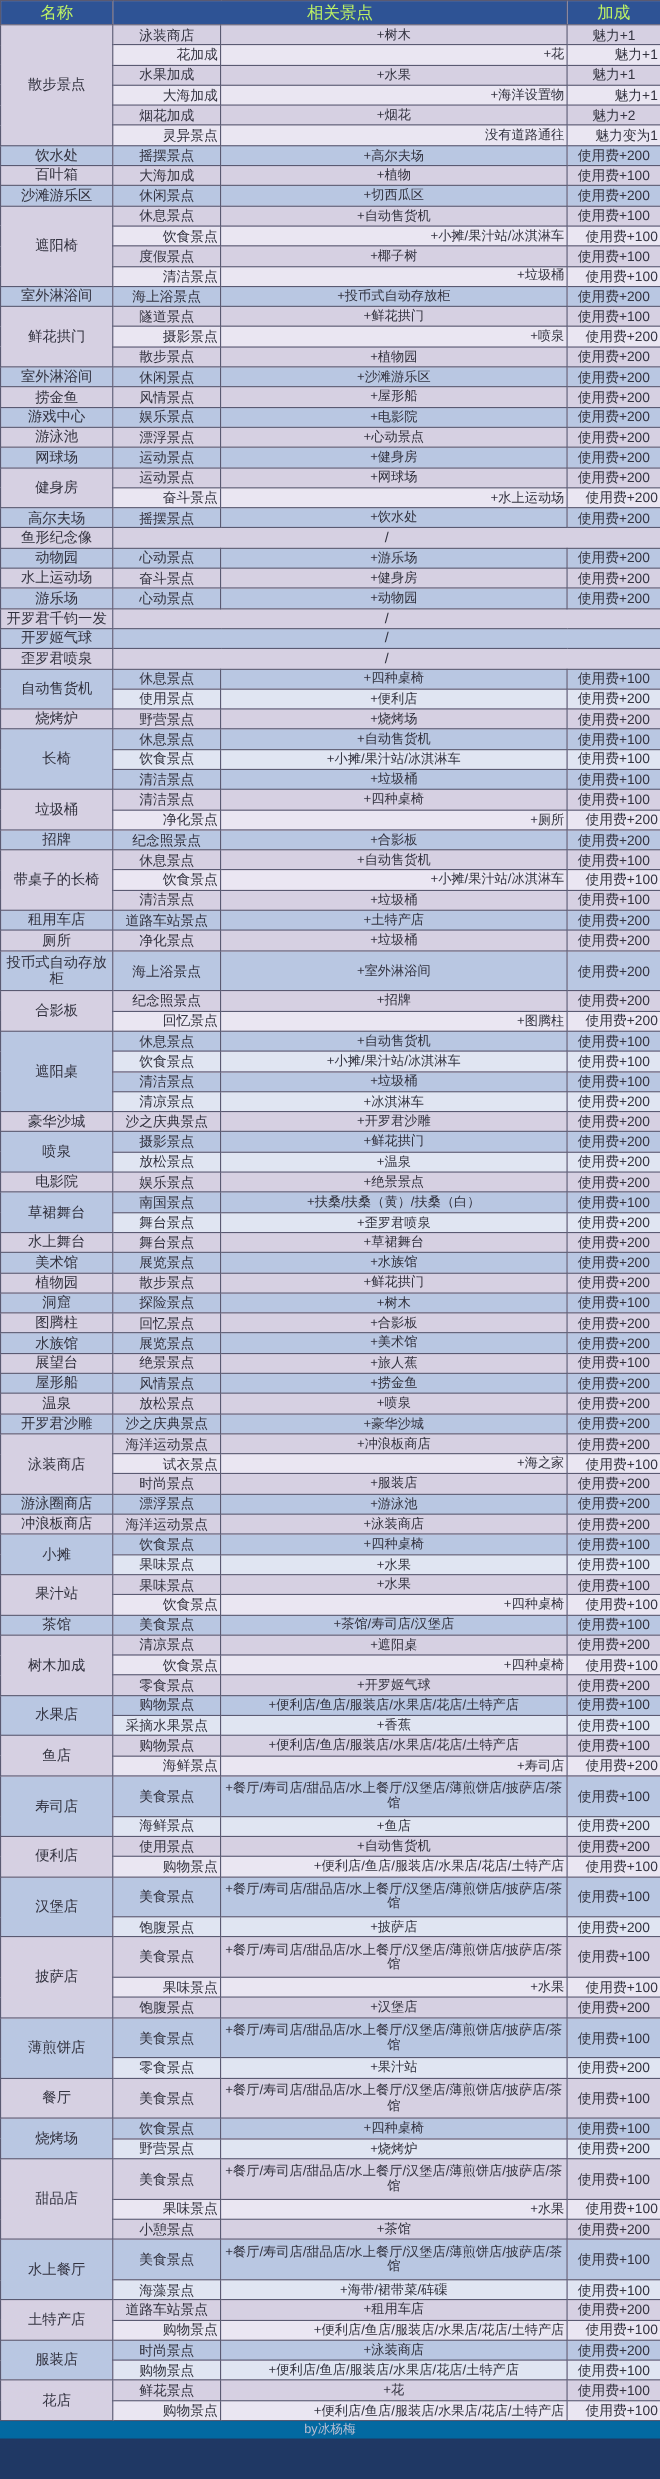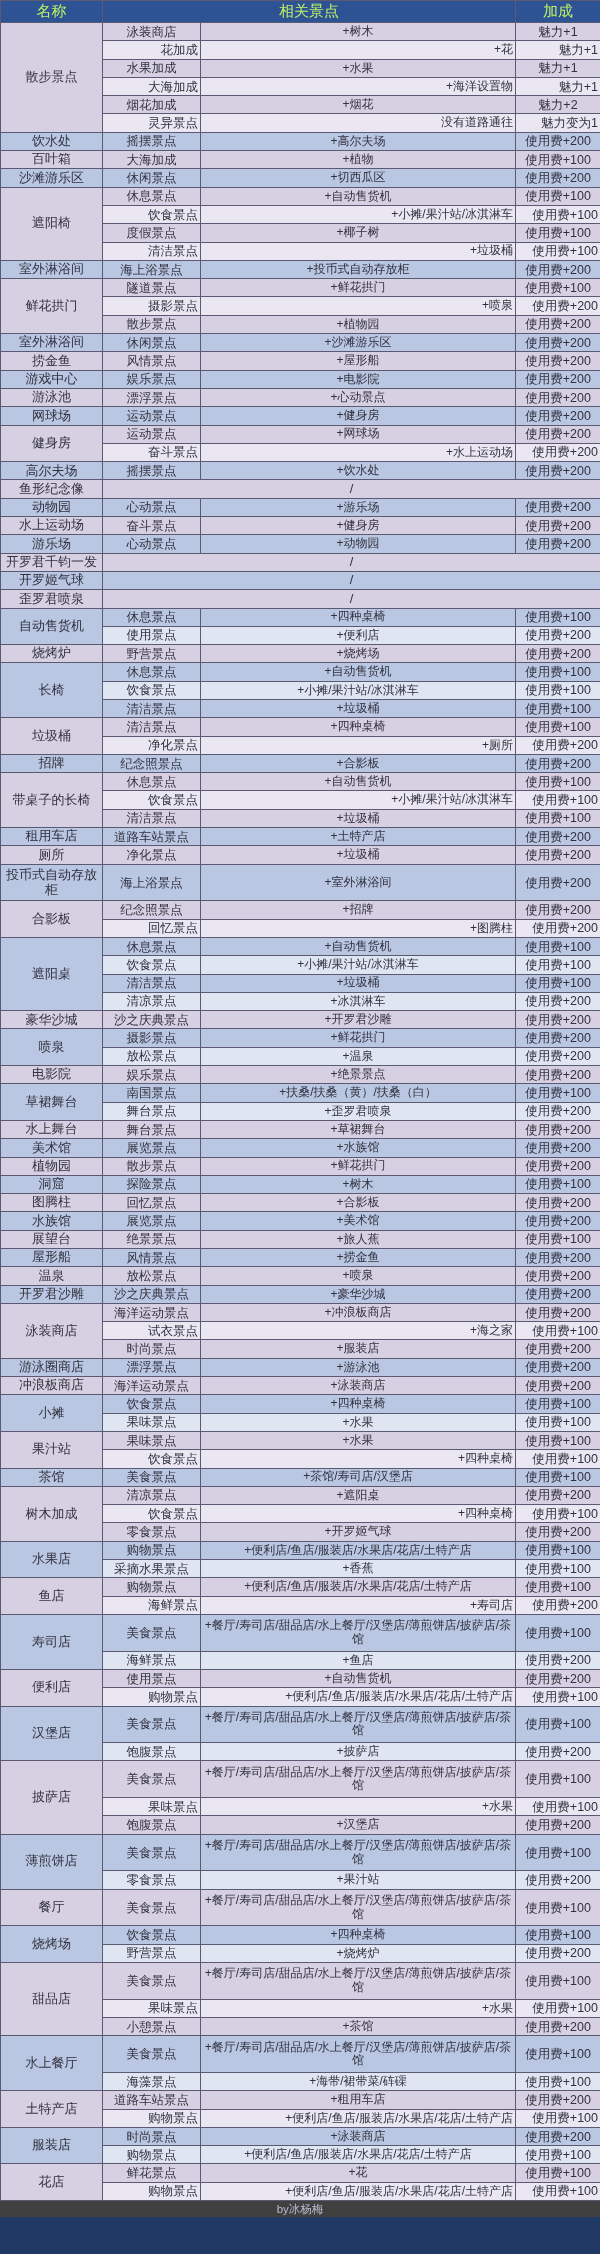--- a/index.html
+++ b/index.html
@@ -34,21 +34,21 @@
   td.name{font-size:13px;}
   td.related{font-size:12px;}
   tr.tall td{height:35.7px;}
   td.slash{font-size:13px;}
   .lav-base{background:#d6d0e2;}
   .lav-alt{background:#eae6f2;text-align:right;}
   .blu-base{background:#b9c7e2;}
   .blu-alt{background:#e0e5f2;}
   .footer{
     height:16px;line-height:16px;text-align:center;
-    background:#404040;color:#b9bdd1;font-size:11.5px;
+    background:#0369a1;color:#b9bdd1;font-size:11.5px;
   }
 </style>
 </head>
 <body>
 
 <div class="wrap">
   <table>
     <colgroup>
       <col style="width:102px">
       <col style="width:98px">

